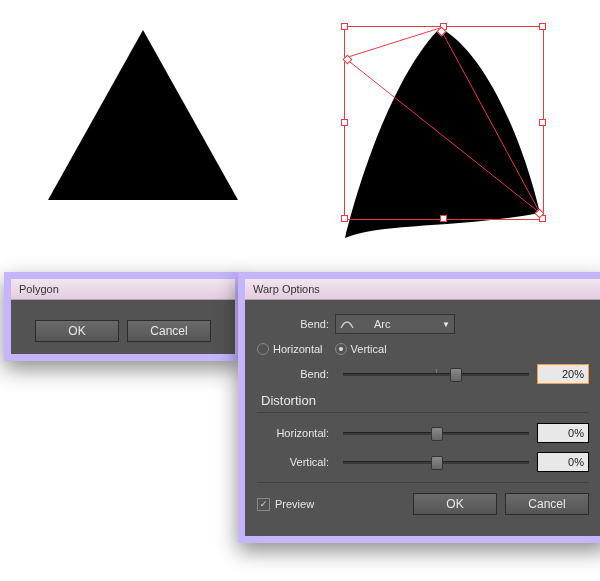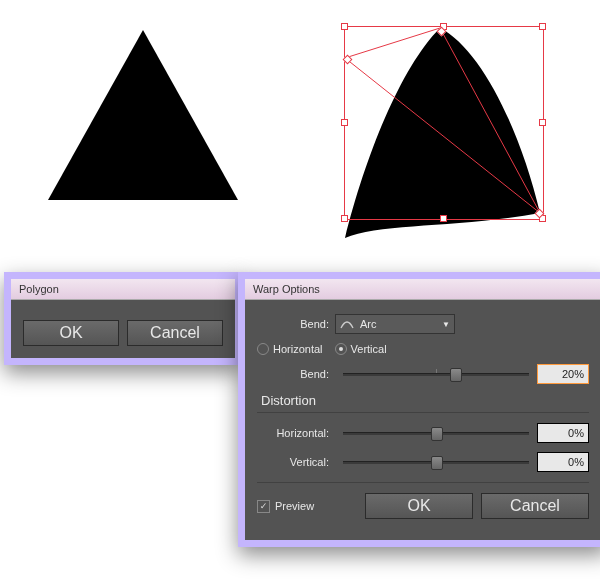--- a/index.html
+++ b/index.html
@@ -12,34 +12,34 @@
 .dialog{position:absolute;background:#535353;border:7px solid #c4b5fd;box-shadow:0 8px 20px rgba(0,0,0,0.45)}
 .titlebar{background:linear-gradient(#f2e6f0,#e3cce0);color:#333;padding:4px 8px;font-size:11px;border-bottom:1px solid #aaa}
 .body{padding:14px 12px 12px}
 .row{display:flex;align-items:center;margin-bottom:9px}
 .lbl{text-align:right;margin-right:6px;color:#e8e8e8}
 .field{background:#e8e8e8;border:1px solid #000;color:#222;padding:2px 4px;font-size:11px;height:14px;line-height:14px}
 .sel{border:1px solid #ff9a3c}
 .spin{display:flex;flex-direction:column;border:1px solid #333;background:#6d6d6d;margin-right:2px}
 .spin div{width:10px;height:7px;font-size:6px;text-align:center;line-height:7px;color:#ddd}
 .btnrow{display:flex;gap:8px;margin-top:6px;justify-content:flex-end}
-.btn{background:linear-gradient(#6a6a6a,#555);border:1px solid #2b2b2b;color:#e8e8e8;padding:3px 14px;width:78px;text-align:center;font-size:16px;cursor:pointer}
+.btn{background:linear-gradient(#6a6a6a,#555);border:1px solid #2b2b2b;color:#e8e8e8;padding:3px 2px;width:78px;text-align:center;font-size:12px;cursor:pointer}
 #dlg1{left:4px;top:272px;width:224px}
 #dlg2{left:238px;top:272px;width:356px}
 .radio{display:inline-flex;align-items:center;margin-right:12px}
 .radio .dot{width:10px;height:10px;border-radius:50%;border:1px solid #888;margin-right:4px;display:flex;align-items:center;justify-content:center}
 .radio.on .dot::after{content:"";width:4px;height:4px;border-radius:50%;background:#ddd}
 .slider{flex:1;height:14px;position:relative;margin:0 8px}
 .track{position:absolute;top:6px;left:0;right:0;height:2px;background:#3a3a3a;border-top:1px solid #222}
 .tick{position:absolute;top:2px;width:1px;height:4px;background:#777}
 .thumb{position:absolute;top:1px;width:10px;height:12px;background:linear-gradient(#8a8a8a,#666);border:1px solid #333;border-radius:2px;transform:translateX(-5px)}
 .section{color:#e8e8e8;margin:6px 0 4px 4px;font-size:13px}
 .hr{border-top:1px solid #414141;margin:4px 0 10px}
 .cb{width:11px;height:11px;border:1px solid #888;display:inline-flex;align-items:center;justify-content:center;margin-right:5px;font-size:9px;color:#ddd}
-.styleSel{background:#5a5a5a;border:1px solid #333;display:flex;align-items:center;height:18px;width:110px;padding:0 4px;gap:6px}
+.styleSel{background:#5a5a5a;border:1px solid #333;display:flex;align-items:center;height:18px;width:110px;padding:0 4px;gap:20px}
 .styleSel .caret{margin-left:auto;font-size:8px}
 .arcicon svg{display:block}
 </style>
 </head>
 <body>
 
 <div class="canvas">
   <div class="tri1"></div>
   <div class="warped">
     <svg width="270" height="230">

